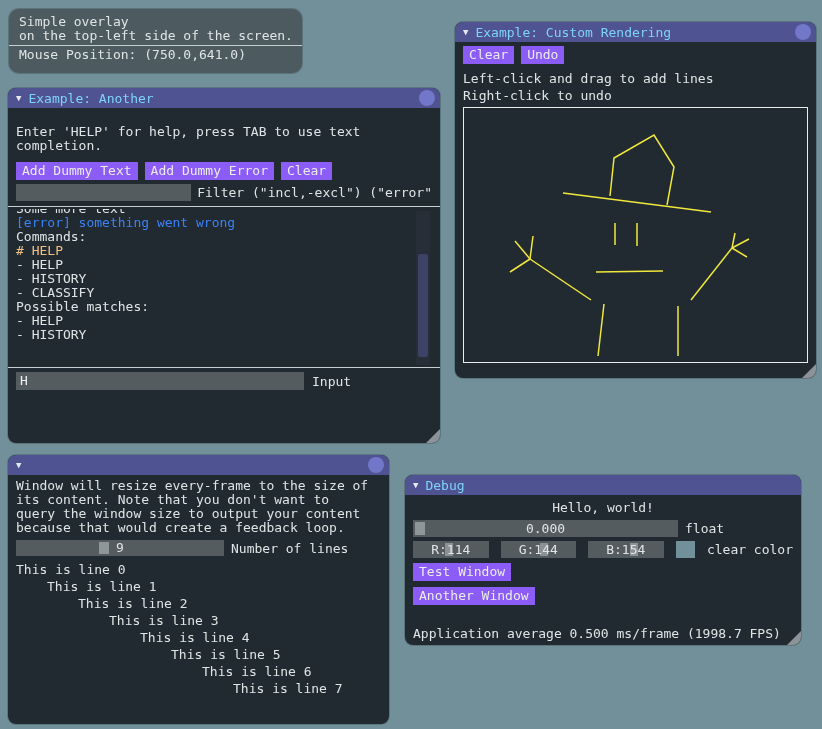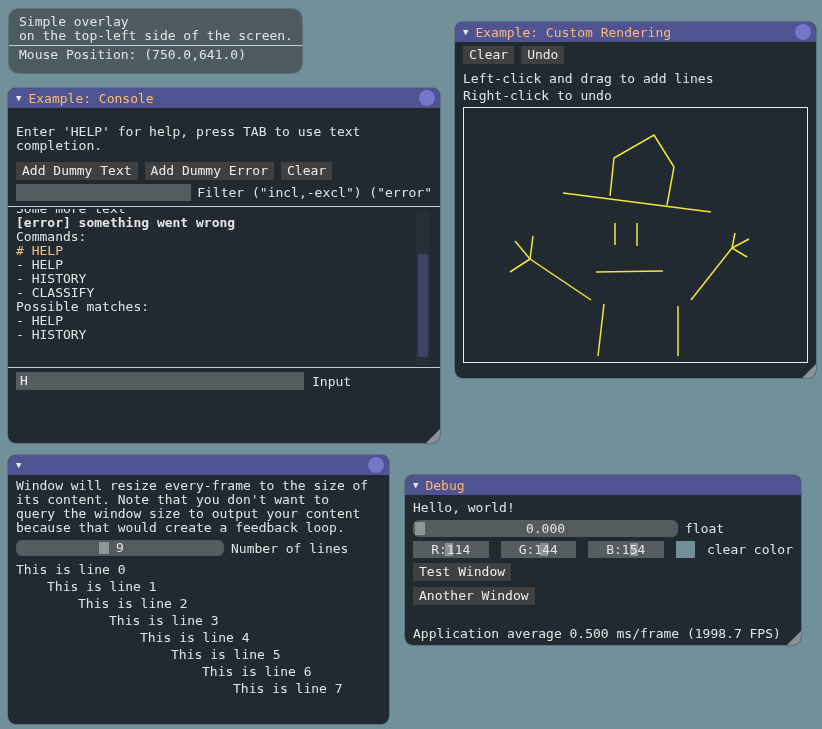--- a/index.html
+++ b/index.html
@@ -12,53 +12,53 @@
   }
   .window {
     position:absolute; background:#222a31; border-radius:8px; overflow:hidden;
     box-shadow:0 0 0 1px rgba(0,0,0,0.18);
   }
   .titlebar {
     height:20px; background:#4f5391; display:flex; align-items:center;
     padding:0 8px; gap:7px; position:relative; flex:none;
   }
   .collapse { font-size:9px; color:#e6e9ee; line-height:20px; }
-  .title { color:#fdba74; white-space:nowrap; }
+  .title { color:#7dd3fc; white-space:nowrap; }
   .closebtn {
     position:absolute; right:5px; top:2px; width:16px; height:16px;
     border-radius:50%; background:#7277c9;
   }
   .content { padding:4px 8px 8px 8px; }
   .btn {
-    display:inline-block; background:#404040; color:#ececec;
+    display:inline-block; background:#8b5cf6; color:#ececec;
     padding:2px 6px; line-height:14px; height:18px; white-space:nowrap;
   }
   .btnrow { display:flex; gap:7px; }
   .frame { background:#555c60; position:relative; }
   .pre { white-space:pre; line-height:14px; }
   .separator { height:1px; background:#c7ced1; margin:0 -8px; }
   
   #console-log { position:relative; height:158px; margin:2px -8px 0 -8px; padding:0 18px 0 8px; overflow:hidden; }
   .log-line { line-height:14px; white-space:pre; }
   .log-line.clipped { height:7px; overflow:hidden; display:flex; align-items:flex-end; }
-  .log-error { color:#e5e5e5;font-weight:bold; }
+  .log-error { color:#3b82f6; }
   .log-command { color:#f0c080; }
   .scrollbar { position:absolute; top:2px; bottom:2px; right:10px; width:14px; background:#272e38; }
   .scroll-thumb { position:absolute; left:2px; right:2px; top:28%; height:67%; background:#3d4366; border-radius:2px; }
   .inputrow { display:flex; align-items:center; gap:8px; margin-top:4px; }
   .text-input { height:18px; line-height:18px; padding:0 4px; color:#f0f0f0; }
   
   .canvas {
     margin-top:3px; width:345px; height:256px; border:1px solid #e8eced;
     background:#222a31; position:relative;
   }
   .canvas svg { position:absolute; left:0; top:0; }
   
   .sliderrow { display:flex; align-items:center; gap:7px; }
-  .slider { height:16px; display:flex; align-items:center; justify-content:center;border-radius:6px; }
+  .slider { height:16px; display:flex; align-items:center; justify-content:center; }
   .slider .grab { position:absolute; top:2px; bottom:2px; width:10px; background:#8e969a; }
   .slider .val { position:relative; line-height:16px; }
   .colorbox { width:78px; height:17px; display:flex; align-items:center; justify-content:center; }
   .colorbox .grab-v { position:absolute; top:2px; bottom:2px; width:8px; background:#8b9296; }
   .colorbox .val { position:relative; line-height:17px; }
   .swatch { width:20px; height:17px; }
   .grip {
     position:absolute; right:0; bottom:0; width:14px; height:14px;
     background:#8b9398; clip-path:polygon(100% 0,100% 100%,0 100%);
   }
@@ -79,21 +79,21 @@
 <div id="overlay">
   <div class="pre">Simple overlay</div>
   <div class="pre">on the top-left side of the screen.</div>
   <div class="separator"></div>
   <div class="pre">Mouse Position: (750.0,641.0)</div>
 </div>
 
 <div class="window" style="left:8px; top:88px; width:432px; height:355px;">
   <div class="titlebar">
     <span class="collapse">▼</span>
-    <span class="title">Example: Console</span>
+    <span class="title">Example: Another</span>
     <span class="closebtn"></span>
   </div>
   <div class="content">
     <div class="pre" style="margin-top:13px;">Enter 'HELP' for help, press TAB to use text
 completion.</div>
     <div class="btnrow" style="margin-top:9px;">
         <div class="btn" style="--i: 0;">Add Dummy Text</div>
         <div class="btn" style="--i: 1;">Add Dummy Error</div>
         <div class="btn" style="--i: 2;">Clear</div>
       </div>
@@ -193,21 +193,21 @@
       </div>
   </div>
 </div>
 
 <div class="window" style="left:405px; top:475px; width:396px; height:170px;">
   <div class="titlebar">
     <span class="collapse">▼</span>
     <span class="title">Debug</span>
   </div>
   <div class="content" style="padding-top:5px;">
-    <div class="pre" style="line-height:15px;">Hello, world!</div>
+    <div class="pre" style="line-height:15px;text-align:center;">Hello, world!</div>
     <div class="sliderrow" style="margin-top:5px;">
       <div class="frame slider" style="width:265px; height:17px;">
         <div class="grab" style="left:2px;"></div>
         <div class="val">0.000</div>
       </div>
       <div class="label">float</div>
     </div>
     <div class="sliderrow" style="margin-top:4px; gap:12px;">
       <div class="frame colorbox color-slider">
         <div class="grab-v" style="left: 31.5059px;"></div>

